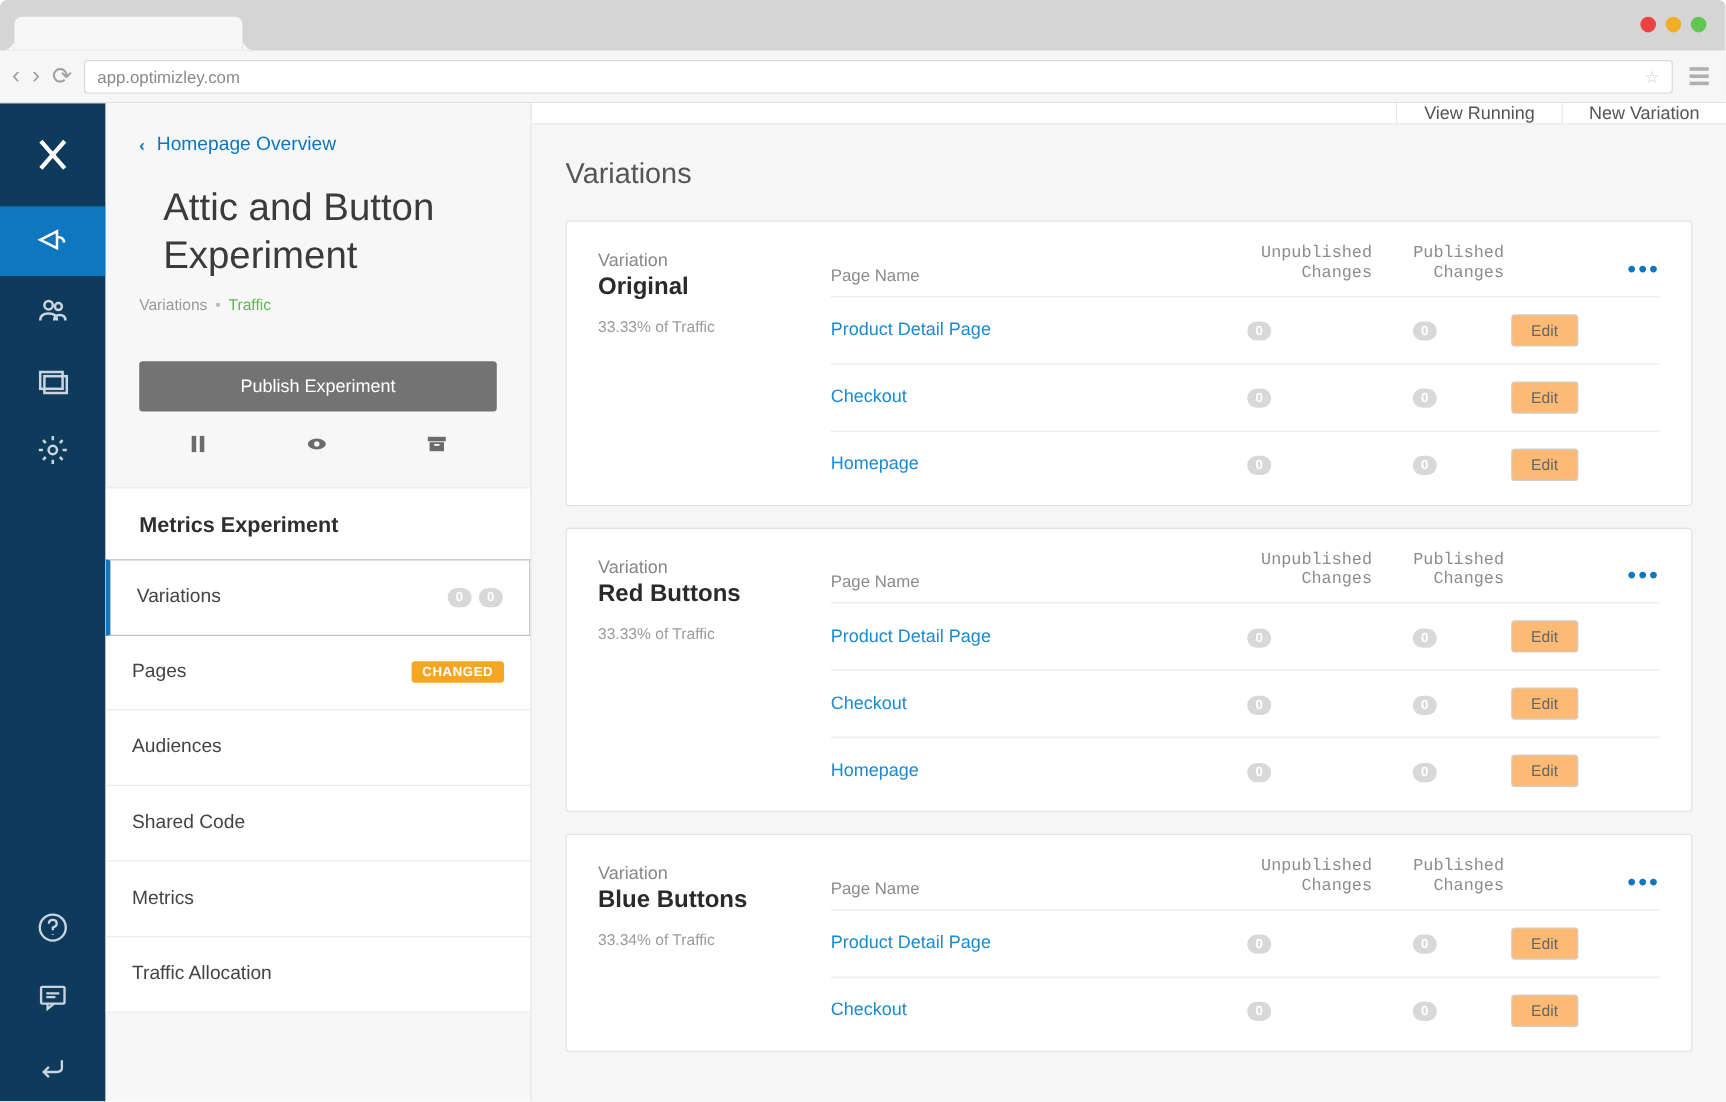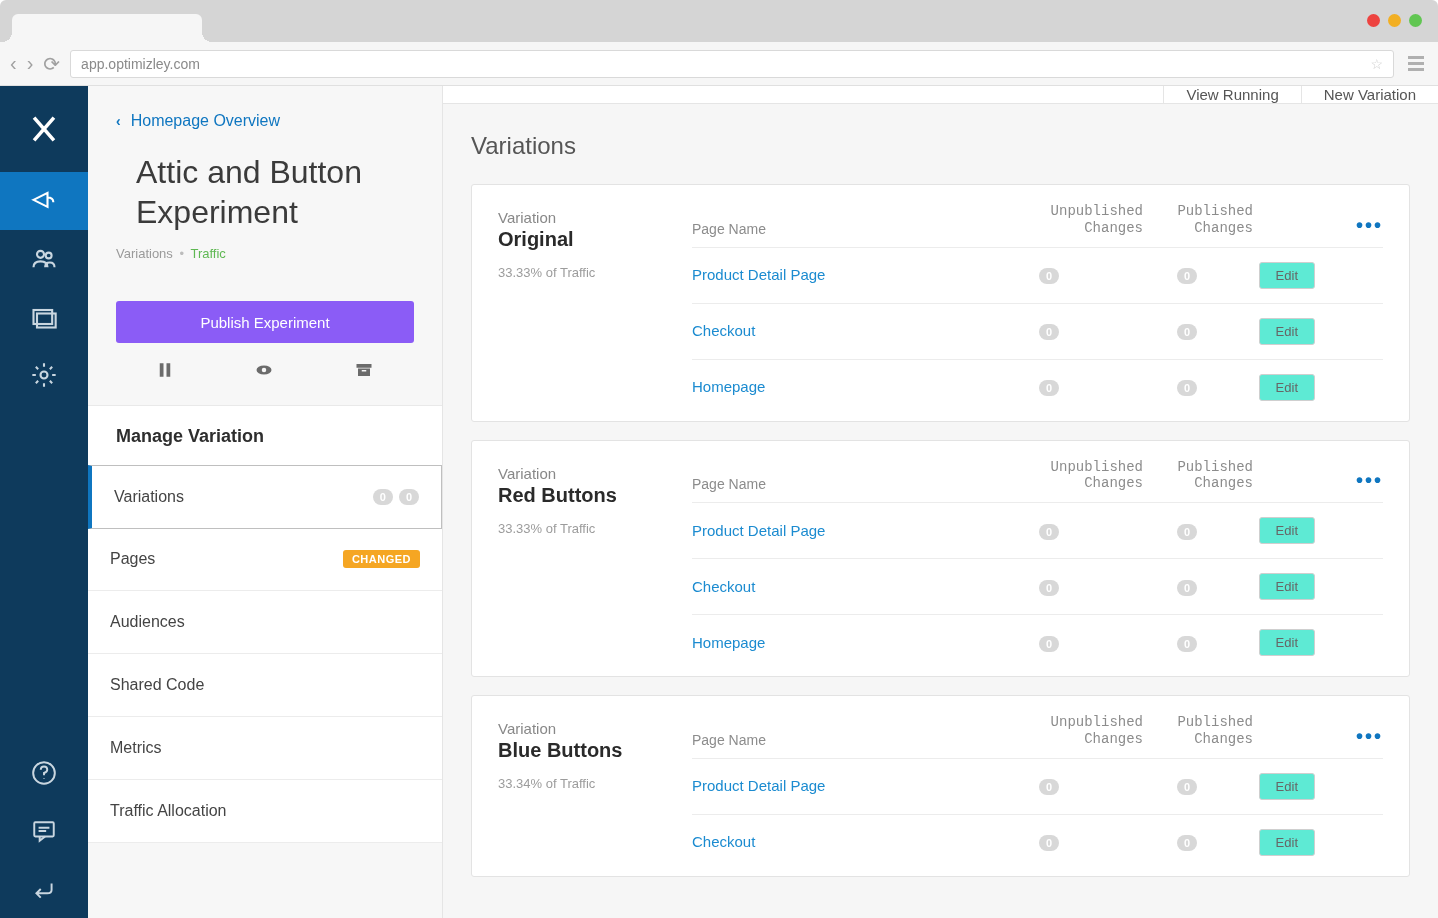--- a/index.html
+++ b/index.html
@@ -36,21 +36,21 @@
 
 .sidebar { width: 355px; background: #f7f7f7; border-right: 1px solid #e5e5e5; display: flex; flex-direction: column; overflow-y: auto; }
 .sidebar-top { padding: 26px 28px 18px 28px; }
 .breadcrumb { color: #0f76c0; font-size: 16px; display: flex; align-items: center; gap: 10px; cursor: pointer; }
 .breadcrumb-chevron { font-size: 14px; font-weight: bold; }
 .exp-title { font-size: 32px; color: #3b3b3b; font-weight: 400; margin-top: 22px; line-height: 1.25; margin-left: 20px; }
 .exp-meta { margin-top: 14px; font-size: 13px; color: #9a9a9a; }
 .exp-meta .dot { color: #bcbcbc; margin: 0 3px; }
 .status-running { color: #5fb853; }
 
-.publish-btn { margin: 22px 28px 0 28px; height: 42px; background: #8b5cf6; color: #fff; border: none; border-radius: 3px; font-size: 15px; cursor: pointer; }
+.publish-btn { margin: 22px 28px 0 28px; height: 42px; background: #737373; color: #fff; border: none; border-radius: 3px; font-size: 15px; cursor: pointer; }
 .action-row { display: flex; justify-content: space-around; padding: 18px 28px 22px 28px; }
 .action-row .act { color: #6b6b6b; cursor: pointer; }
 
 .section-header { padding: 20px 28px 18px 28px; font-size: 18px; color: #2e2e2e; font-weight: 600; background:#fff; border-top:1px solid #e9e9e9; border-bottom:1px solid #e9e9e9;}
 .nav-list { background: #fff; }
 .nav-item { padding: 22px 22px; border-bottom: 1px solid #ececec; font-size: 16px; color: #444; display: flex; align-items: center; justify-content: space-between; cursor: pointer; }
 .nav-item.active { border: 1px solid #bfbfbf; border-left: 4px solid #0f76c0; background: #fff; margin:-1px 0; position:relative;}
 .badge-pair { display: flex; gap: 6px; }
 .pill { background: #d8d8d8; color: #fff; font-size: 11px; font-weight: 700; padding: 2px 7px; border-radius: 10px; min-width:18px; text-align:center;}
 .badge-changed { background: #f5a623; color: #fff; font-size: 11px; font-weight: 700; padding: 3px 9px; border-radius: 3px; letter-spacing: 0.5px; }
@@ -72,21 +72,21 @@
 .row-head { display: flex; align-items: flex-end; padding-bottom: 10px; color: #8c8c8c; font-size: 14px; }
 .col-page { flex: 1; }
 .col-unpub { width: 120px; text-align: right; }
 .col-pub { width: 110px; text-align: right; }
 .col-edit { width: 90px; text-align: right; }
 .col-menu { width: 40px; text-align: right; }
 .row { display: flex; align-items: center; padding: 14px 0; border-top: 1px solid #ececec; gap: 28px; }
 .row:last-child { padding-bottom: 20px; }
 .page-link { color: #1b8bd0; font-size: 15px; }
 .count-pill { display:inline-block; background: #d8d8d8; color: #fff; font-size: 11px; font-weight: 700; padding: 2px 7px; border-radius: 10px; min-width:18px; text-align:center;}
-.edit-btn { border: 1px solid #cfcfcf; background: #5eead4; color: #666; font-size: 13px; padding: 5px 16px; border-radius: 3px; cursor: pointer; }
+.edit-btn { border: 1px solid #cfcfcf; background: #fdba74; color: #666; font-size: 13px; padding: 5px 16px; border-radius: 3px; cursor: pointer; }
 .kebab { color: #0f76c0; font-size: 20px; letter-spacing: 2px; font-weight:bold; cursor:pointer;}
 .two-line { line-height:1.2;font-family:Liberation Mono, monospace; }
 </style>
 </head>
 <body>
 
 <div class="window">
   <div class="titlebar">
     <div class="tab-shape"></div>
     <div class="traffic-lights">
@@ -191,21 +191,21 @@
             </svg>
         </span>
         <span class="act">
           <svg width="20" height="18" viewBox="0 0 24 24" fill="#6b6b6b">
               <rect x="2" y="4" width="20" height="5"></rect>
               <rect x="4" y="10" width="16" height="10"></rect>
               <rect x="9" y="12" width="6" height="2" fill="#f7f7f7"></rect>
             </svg>
         </span>
       </div>
-      <div class="section-header">Manage Variation</div>
+      <div class="section-header">Metrics Experiment</div>
       <div class="nav-list" id="nav-list">
           <div class="nav-item active">
             <span>Variations</span>
             <span class="badge-pair">
               <span class="pill">0</span>
               <span class="pill">0</span>
             </span>
           </div>
           <div class="nav-item">
             <span>Pages</span>

